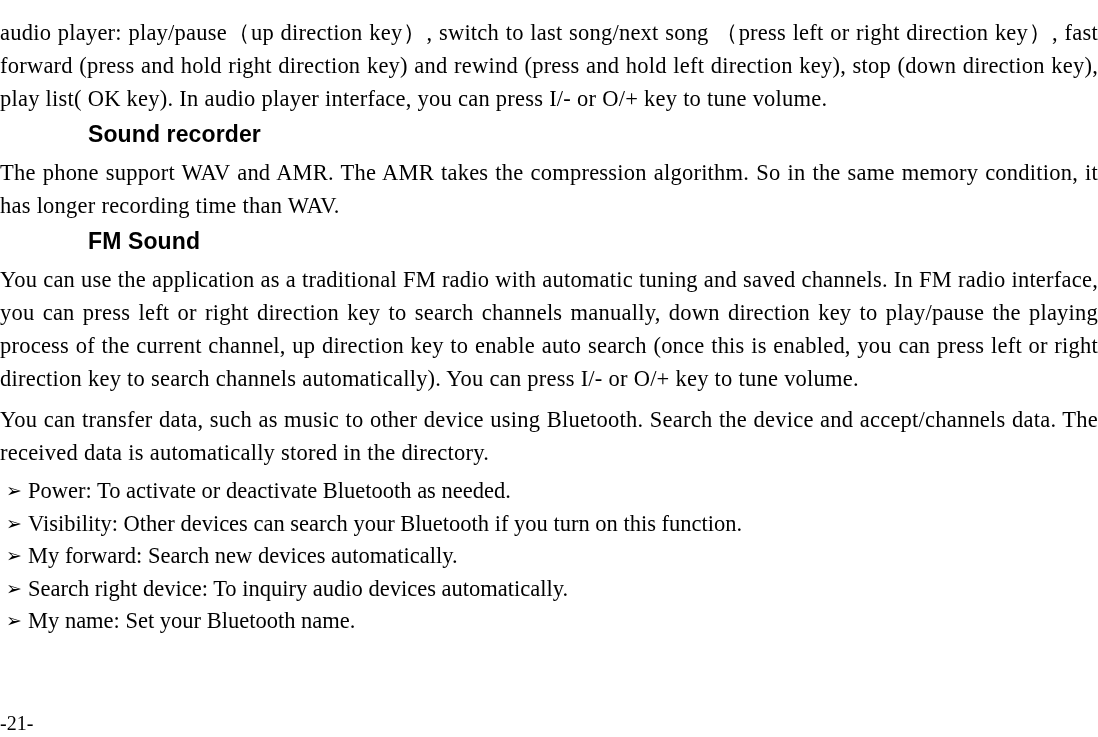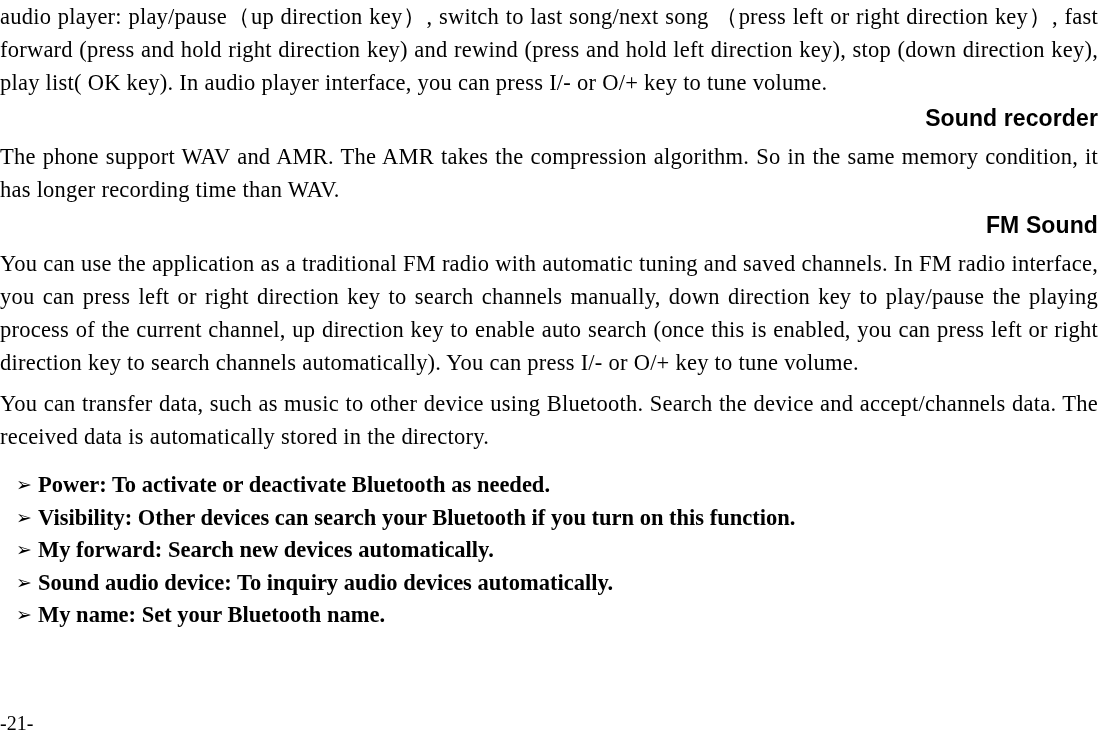--- a/index.html
+++ b/index.html
@@ -19,21 +19,21 @@
   .page {
     position: relative;
     width: 1098px;
     height: 737px;
     box-sizing: border-box;
   }
 
   .content {
     position: absolute;
     left: 0;
-    top: 0;
+    top: 16px;
     width: 1098px;
   }
 
   
   p.body {
     margin: 0;
     padding: 0;
     font-family: "Liberation Serif", "DejaVu Serif", serif;
     font-size: 22.5px;
     line-height: 33px;
@@ -47,29 +47,27 @@
   
   h2.heading {
     margin: 0;
     padding: 0;
     font-family: "Liberation Sans", "DejaVu Sans", sans-serif;
     font-weight: bold;
     font-size: 23px;
     line-height: 33px;
     padding-left: 88px;
     letter-spacing: 0.005em;
-    text-align: right;
   }
 
   
   ul.arrow-list {
-    margin: 16px;
+    margin: 6px;
     padding: 0;
     list-style: none;
-    font-weight: bold;
   }
   ul.arrow-list li {
     margin: 0;
     padding: 0 0 0 22px;
     font-family: "Liberation Serif", "DejaVu Serif", serif;
     font-size: 22.5px;
     line-height: 32.5px;
     white-space: nowrap;
     position: relative;
   }
@@ -137,21 +135,21 @@
       <li>
         <span class="bullet-glyph">➢</span><span class="li-text">Power: To activate or deactivate Bluetooth as needed.</span>
       </li>
       <li>
         <span class="bullet-glyph">➢</span><span class="li-text">Visibility: Other devices can search your Bluetooth if you turn on this function.</span>
       </li>
       <li>
         <span class="bullet-glyph">➢</span><span class="li-text">My forward: Search new devices automatically.</span>
       </li>
       <li>
-        <span class="bullet-glyph">➢</span><span class="li-text">Sound audio device: To inquiry audio devices automatically.</span>
+        <span class="bullet-glyph">➢</span><span class="li-text">Search right device: To inquiry audio devices automatically.</span>
       </li>
       <li>
         <span class="bullet-glyph">➢</span><span class="li-text">My name: Set your Bluetooth name.</span>
       </li>
     </ul>
 
   </div>
 
   <div class="footer">-21-</div>
 </div>

